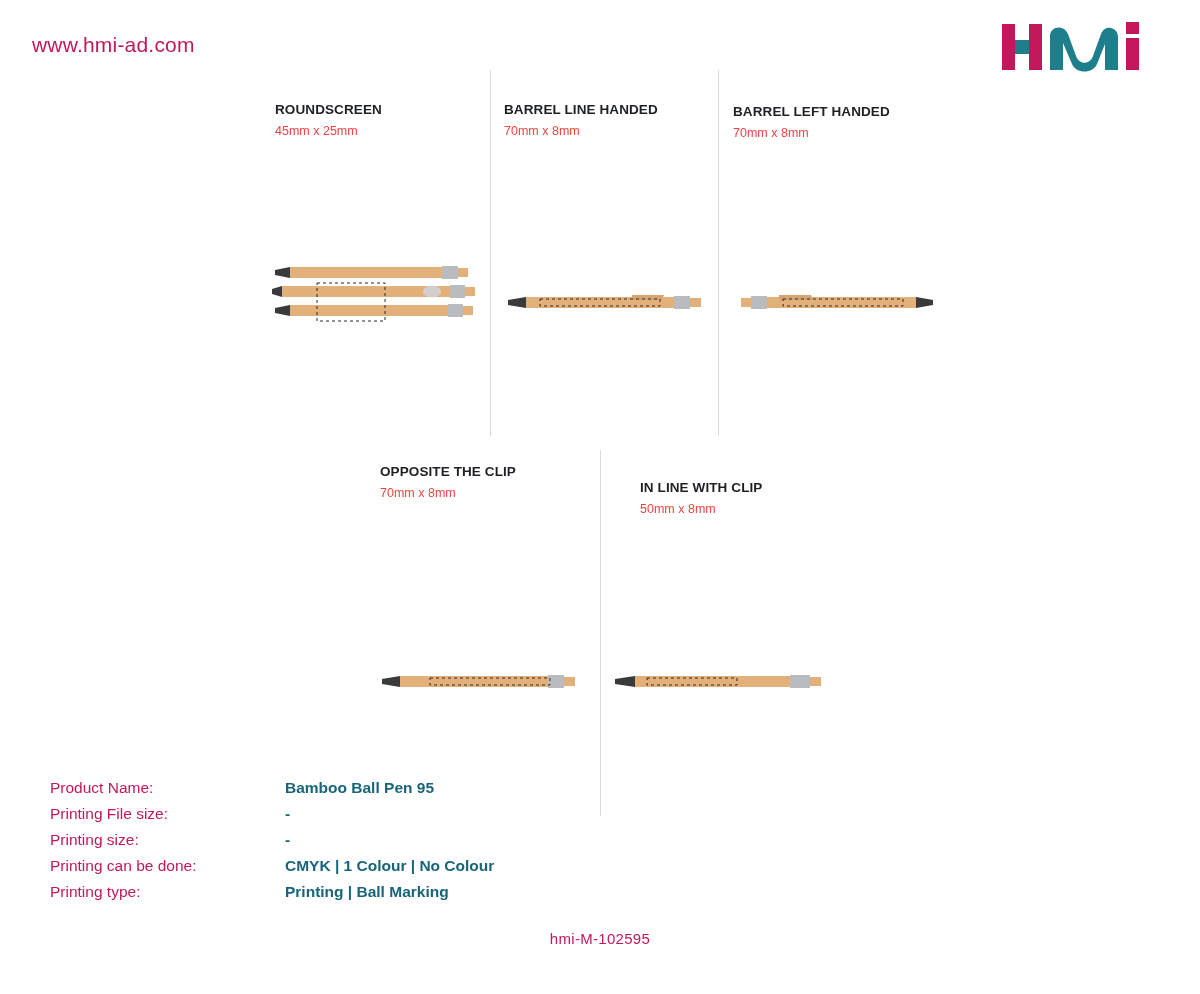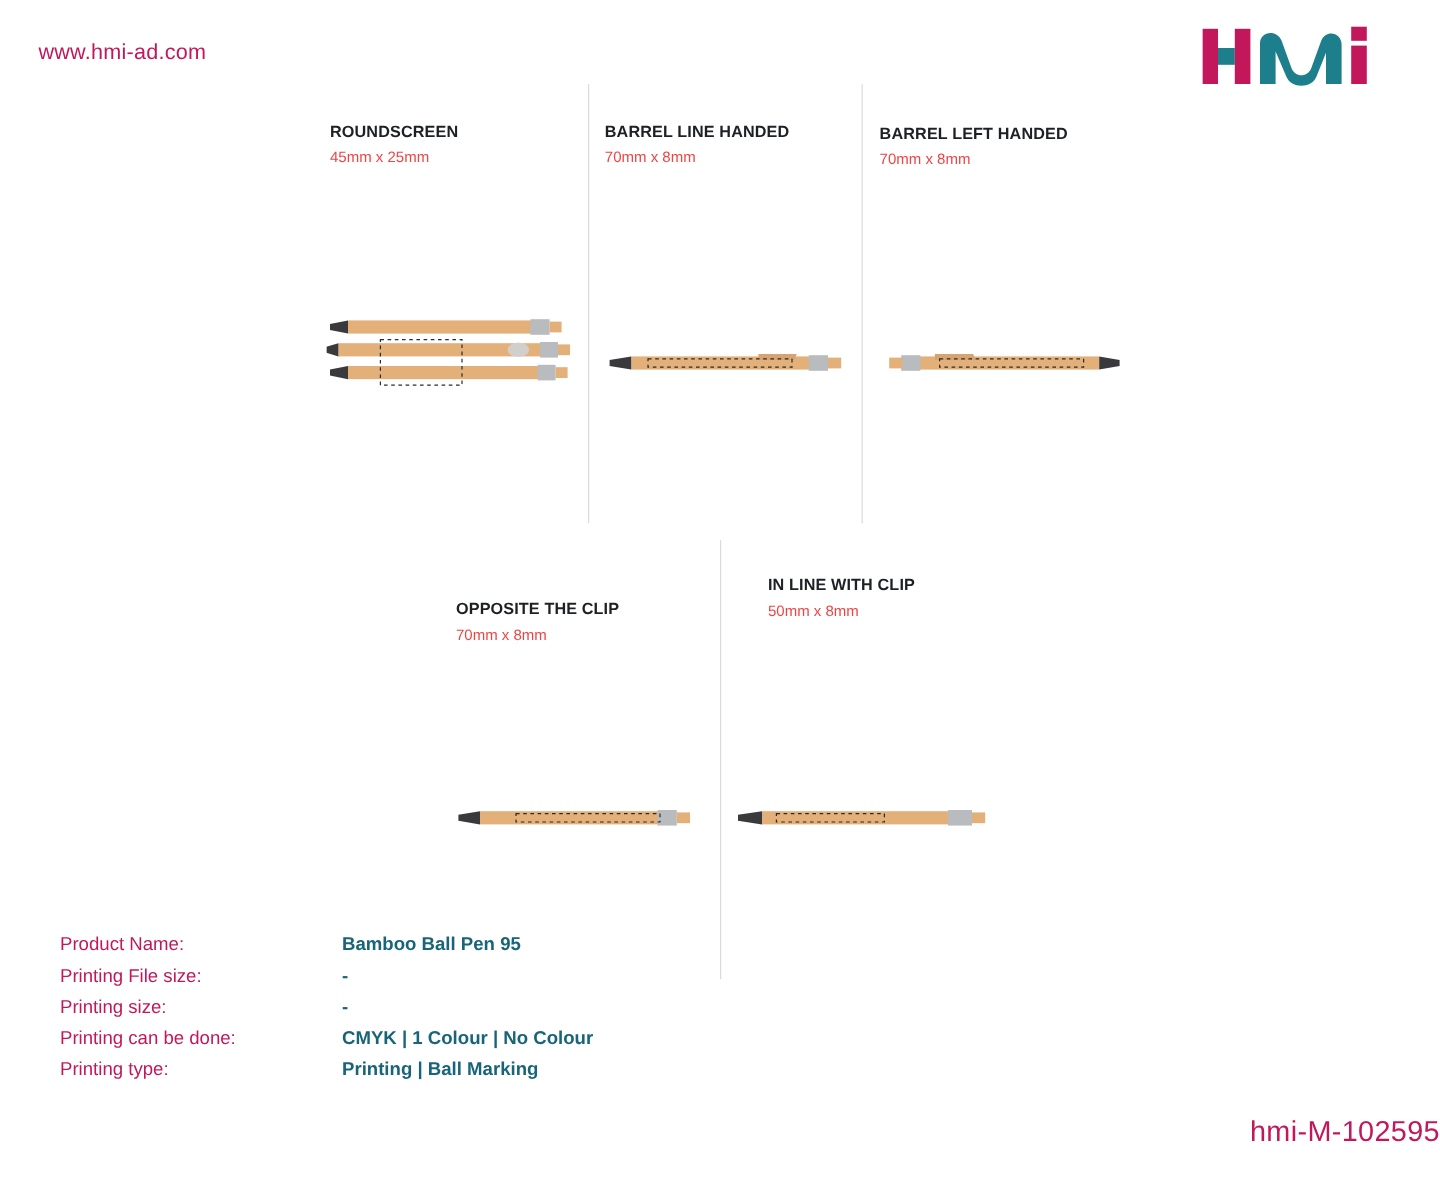--- a/index.html
+++ b/index.html
@@ -13,21 +13,21 @@
     position: relative;
     font-family: "Liberation Sans", sans-serif;
     overflow: hidden;
   }
 
   
   .site-url {
     position: absolute;
     left: 32px;
     top: 33px;
-    font-size: 18px;
+    font-size: 21px;
     color: #c2185b;
     letter-spacing: .2px;
   }
   .logo {
     position: absolute;
     right: 28px;
     top: 22px;
     width: 170px;
     height: 52px;
   }
@@ -77,22 +77,22 @@
   }
   .specs .value {
     color: #18657a;
     font-weight: bold;
   }
 
   .sku {
     position: absolute;
     width: 100%;
     top: 930px;
-    text-align: right;
-    font-size: 24px;
+    text-align: center;
+    font-size: 15px;
     color: #c2185b;
     letter-spacing: .3px;
   }
 </style>
 </head>
 <body>
 
 <div class="site-url">www.hmi-ad.com</div>
 
 <div class="logo">
@@ -174,21 +174,21 @@
   <svg width="205" height="30" viewBox="0 0 205 30">
     <rect x="28" y="9" width="155" height="11" fill="#e3b07a"></rect>
     <path d="M183 9 L200 12 L200 17 L183 20 Z" fill="#3a3a3c"></path>
     <rect x="18" y="8" width="16" height="13" fill="#b9bcbf"></rect>
     <rect x="8" y="10" width="11" height="9" fill="#e3b07a"></rect>
     <path d="M46 7 L78 7 L80 12 L46 12 Z" fill="#d6a371"></path>
     <rect x="50" y="11" width="120" height="7" fill="none" stroke="#2b2b2b" stroke-width="1" stroke-dasharray="3 3"></rect>
   </svg>
 </div>
 
-<div class="panel" style="left:380px; top:500px;">
+<div class="panel" style="left:380px; top:464px;">
   <div class="title">OPPOSITE THE CLIP</div>
   <div class="subtitle">70mm x 8mm</div>
 </div>
 
 <div class="pen-stage" style="left:378px; top:667px;">
   <svg width="205" height="30" viewBox="0 0 205 30">
     <rect x="22" y="9" width="155" height="11" fill="#e3b07a"></rect>
     <path d="M22 9 L4 12 L4 17 L22 20 Z" fill="#3a3a3c"></path>
     <rect x="170" y="8" width="16" height="13" fill="#b9bcbf"></rect>
     <rect x="186" y="10" width="11" height="9" fill="#e3b07a"></rect>

